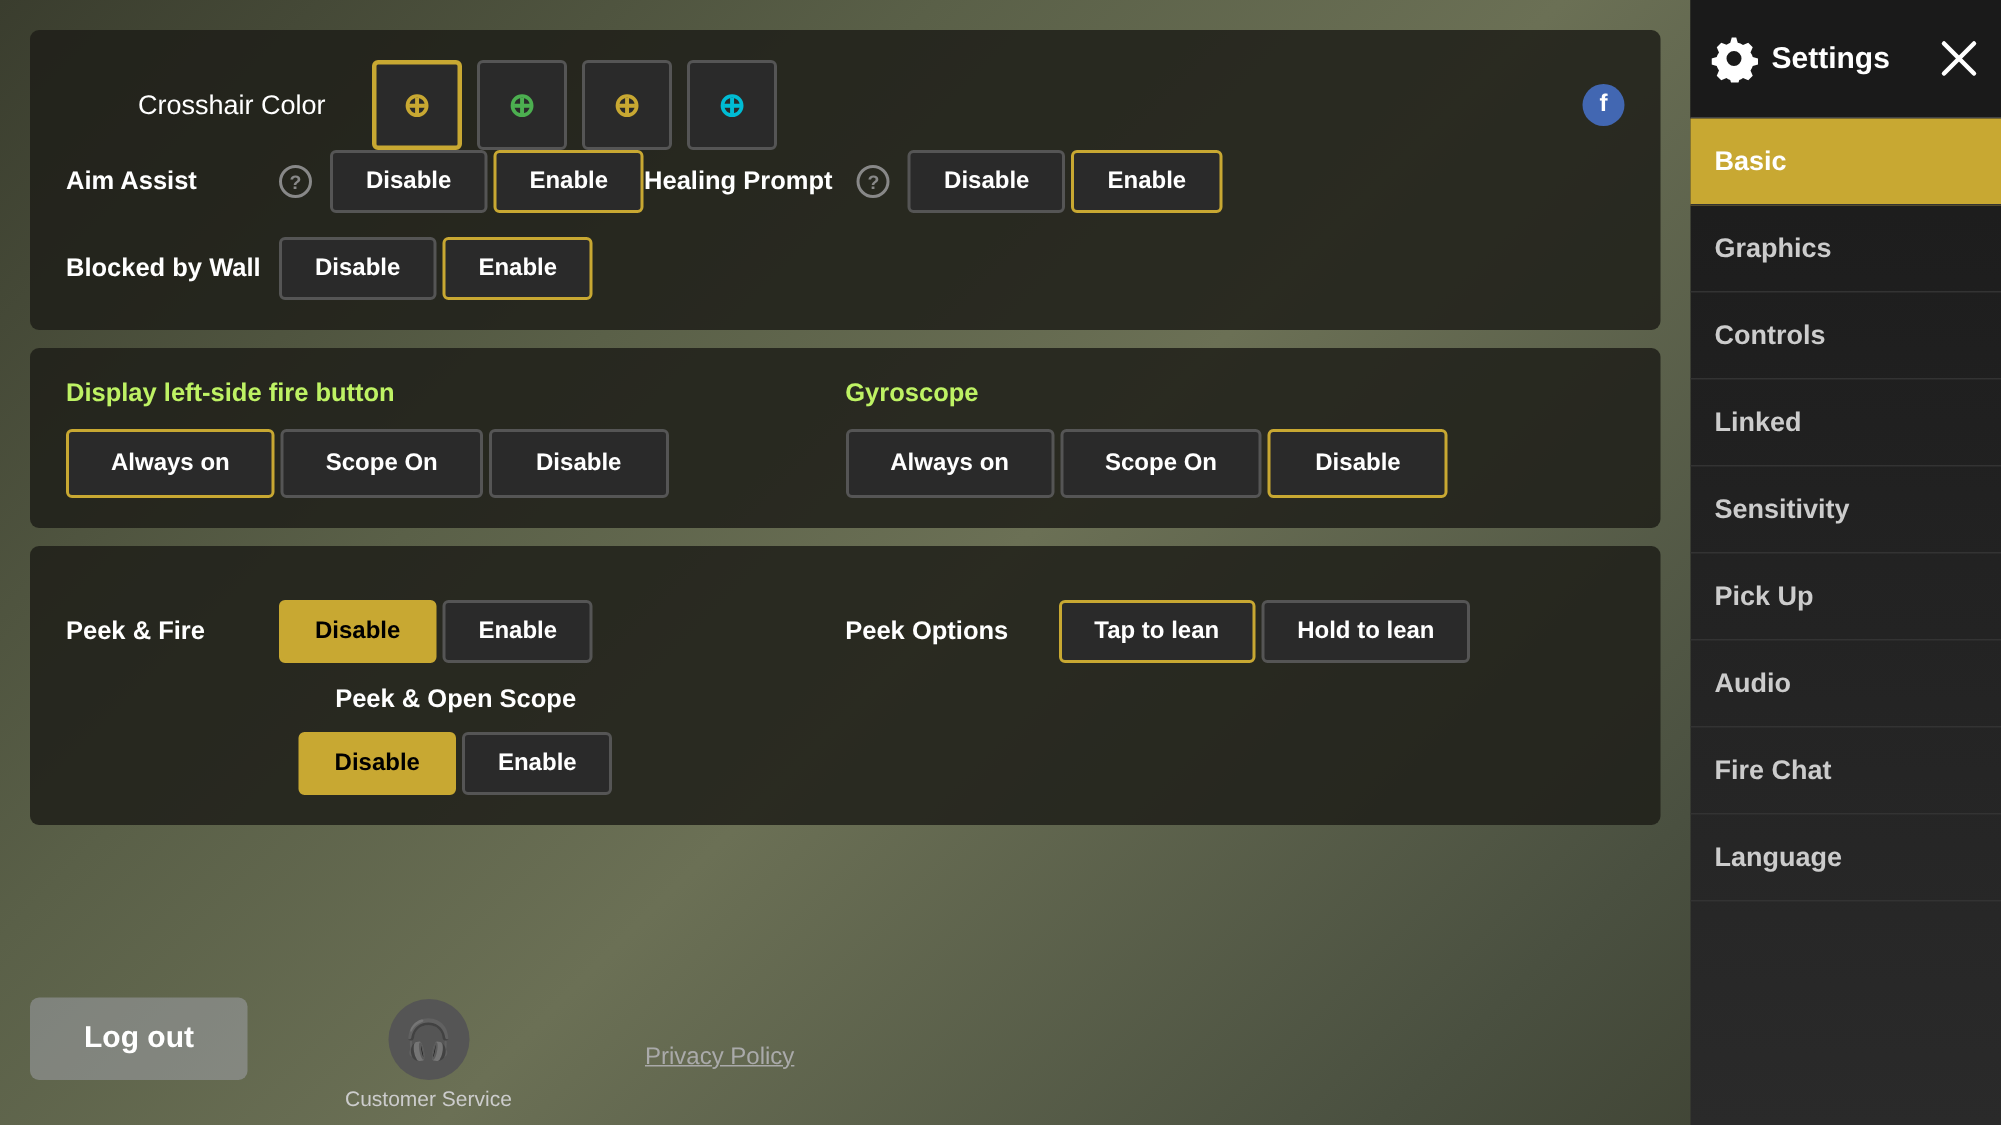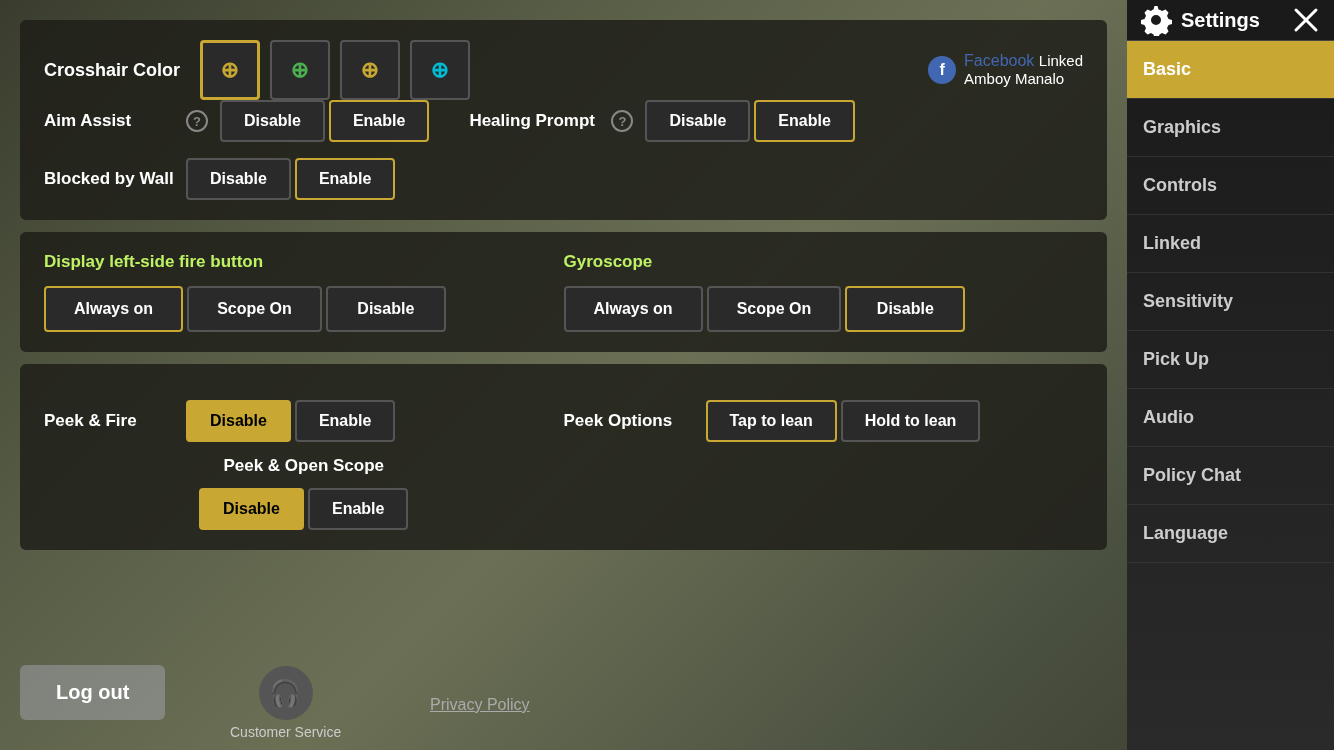--- a/index.html
+++ b/index.html
@@ -45,21 +45,21 @@
       background: linear-gradient(180deg, #1a1a1a 0%, #2a2a2a 100%);
       z-index: 2;
       display: flex;
       flex-direction: column;
     }
 
     .sidebar-header {
       display: flex;
       align-items: center;
       justify-content: space-between;
-      padding: 4px 14px;
+      padding: 23px 14px;
       background: #1a1a1a;
       border-bottom: 1px solid #444;
     }
 
     .sidebar-header-left {
       display: flex;
       align-items: center;
       gap: 8px;
     }
 
@@ -119,22 +119,23 @@
 
     .crosshair-left {
       display: flex;
       align-items: center;
       gap: 16px;
     }
 
     .crosshair-label {
       color: #ffffff;
       font-size: 18px;
-      font-weight: bold;
+      font-weight: normal;
       min-width: 140px;
+      margin-left: 48px;
     }
 
     .crosshair-colors {
       display: flex;
       gap: 10px;
     }
 
     .crosshair-btn {
       width: 60px;
       height: 60px;
@@ -214,21 +215,20 @@
       align-items: center;
       justify-content: center;
       color: #888;
       font-size: 13px;
       font-weight: bold;
       cursor: pointer;
     }
 
     .dual-settings {
       display: flex;
-      gap: 40px;
       align-items: center;
     }
 
     .setting-group {
       display: flex;
       align-items: center;
       gap: 12px;
     }
 
     
@@ -386,27 +386,20 @@
             <span class="crosshair-icon">⊕</span>
           </div>
           <div class="crosshair-btn">
             <span class="crosshair-icon">⊕</span>
           </div>
         </div>
       </div>
       <div class="facebook-link">
         <div class="fb-icon">
           <span>f</span>
-        </div>
-        <div>
-          <span>Facebook</span>
-          <span class="linked-text"> </span>
-          <span class="linked-text">Linked</span>
-          <br>
-          <span class="linked-text">Amboy Manalo</span>
         </div>
       </div>
     </div>
 
     <div class="dual-settings">
       <div class="setting-group">
         <span class="setting-label">Aim Assist</span>
         <div class="help-icon">?</div>
         <div class="toggle-group">
           <button class="toggle-btn">Disable</button>
@@ -500,21 +493,21 @@
     </svg>
   </div>
   <div class="sidebar-nav">
     <div class="nav-item active">Basic</div>
     <div class="nav-item">Graphics</div>
     <div class="nav-item">Controls</div>
     <div class="nav-item">Linked</div>
     <div class="nav-item">Sensitivity</div>
     <div class="nav-item">Pick Up</div>
     <div class="nav-item">Audio</div>
-    <div class="nav-item">Policy Chat</div>
+    <div class="nav-item">Fire Chat</div>
     <div class="nav-item">Language</div>
   </div>
 </div>
 
 <button class="logout-btn">Log out</button>
 
 <div class="customer-service">
   <div class="cs-icon">🎧</div>
   <span class="cs-label">Customer Service</span>
 </div>

